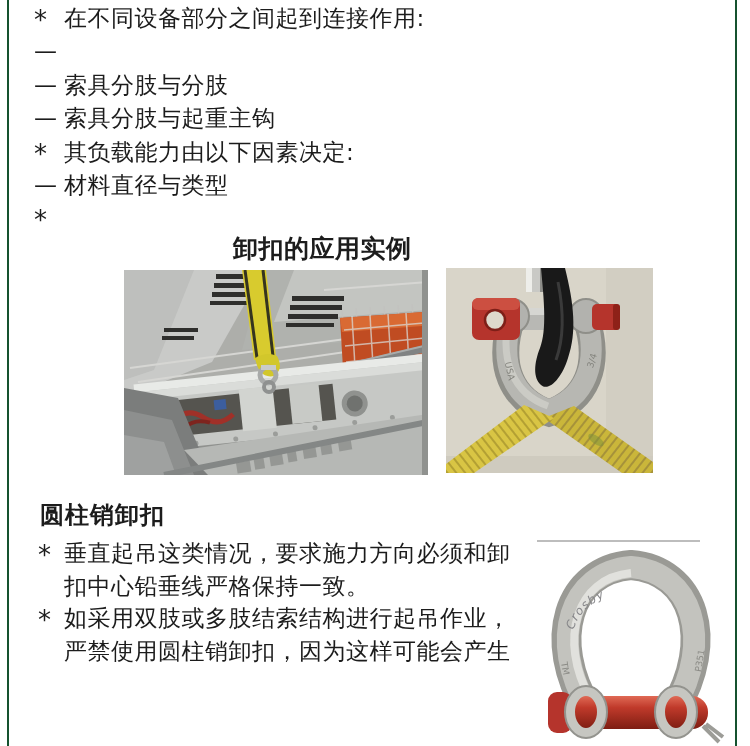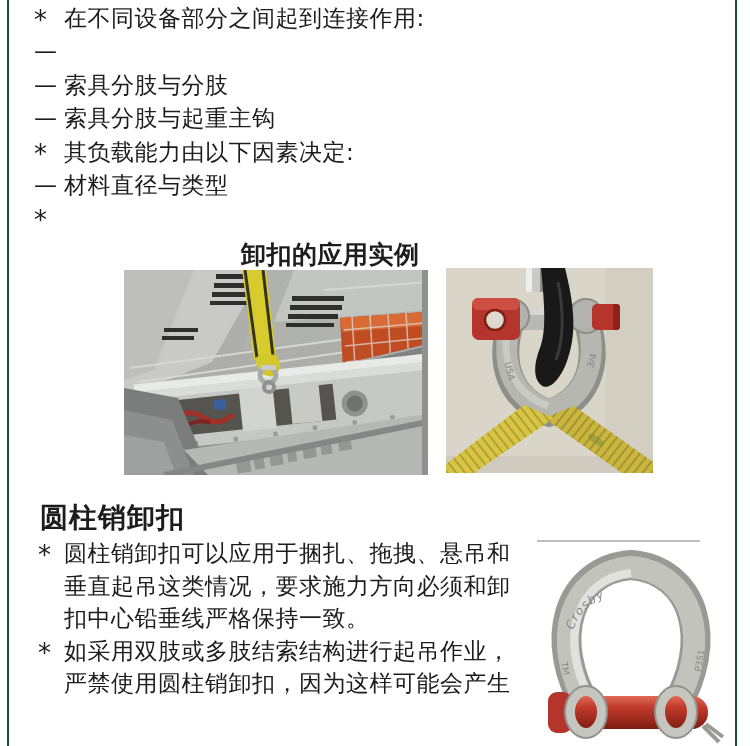--- a/index.html
+++ b/index.html
@@ -14,29 +14,29 @@
   }
   .vline{position:absolute;top:0;width:2px;height:746px;background:var(--green-border);}
   .vline.left{left:7px;} .vline.right{left:735px;}
 
   .intro-list{position:absolute;left:34px;top:3px;}
   .b-row{display:flex;align-items:flex-start;height:33.4px;font-size:23px;line-height:31px;white-space:nowrap;}
   .b-marker{display:inline-block;width:30px;flex:0 0 30px;font-size:23px;}
   .b-marker.star{font-size:26px;line-height:34px;}
   .b-text{letter-spacing:0.5px;}
 
-  .h-examples{position:absolute;left:233px;top:238px;font-size:25px;font-weight:bold;letter-spacing:0.5px;white-space:nowrap;margin-left:8px;}
+  .h-examples{position:absolute;left:233px;top:232px;font-size:25px;font-weight:bold;letter-spacing:0.5px;white-space:nowrap;}
 
   .photo{position:absolute;overflow:hidden;}
   #photo-equipment{left:124px;top:270px;width:304px;height:205px;}
   #photo-sling-shackle{left:446px;top:268px;width:207px;height:205px;}
   #photo-bow-shackle{left:536px;top:548px;width:190px;height:200px;}
   .photo svg{display:block;width:100%;height:100%;}
 
-  .h-pin{position:absolute;left:40px;top:499px;font-size:28px;font-weight:bold;letter-spacing:1px;white-space:nowrap;}
+  .h-pin{position:absolute;left:40px;top:499px;font-size:24px;font-weight:bold;letter-spacing:1px;white-space:nowrap;}
 
   .pin-bullets{position:absolute;left:38px;top:537px;}
   .pin-bullet{display:flex;align-items:flex-start;}
   .pin-bullet .b-marker{width:26px;flex:0 0 26px;font-size:26px;line-height:36px;}
   .pin-line{font-size:23px;line-height:32.5px;letter-spacing:0.5px;white-space:nowrap;}
 
   .hrule{position:absolute;left:537px;top:540px;width:163px;height:2px;background:var(--rule-gray);}
 </style>
 </head>
 <body>
@@ -226,21 +226,20 @@
       <polygon points="78,137 108,150 28,205 0,205 0,196" fill="url(#ribL)"></polygon>
     </svg>
   </figure>
 
   <div class="h-pin">圆柱销卸扣</div>
 
   <div class="pin-bullets">
     <div class="pin-bullet">
       <span class="b-marker">*</span>
       <div>
-        <div class="pin-line">圆柱销卸扣可以应用于捆扎、拖拽、悬吊和</div>
         <div class="pin-line">垂直起吊这类情况，要求施力方向必须和卸</div>
         <div class="pin-line">扣中心铅垂线严格保持一致。</div>
       </div>
     </div>
     <div class="pin-bullet">
       <span class="b-marker">*</span>
       <div>
         <div class="pin-line">如采用双肢或多肢结索结构进行起吊作业，</div>
         <div class="pin-line">严禁使用圆柱销卸扣，因为这样可能会产生</div>
       </div>

